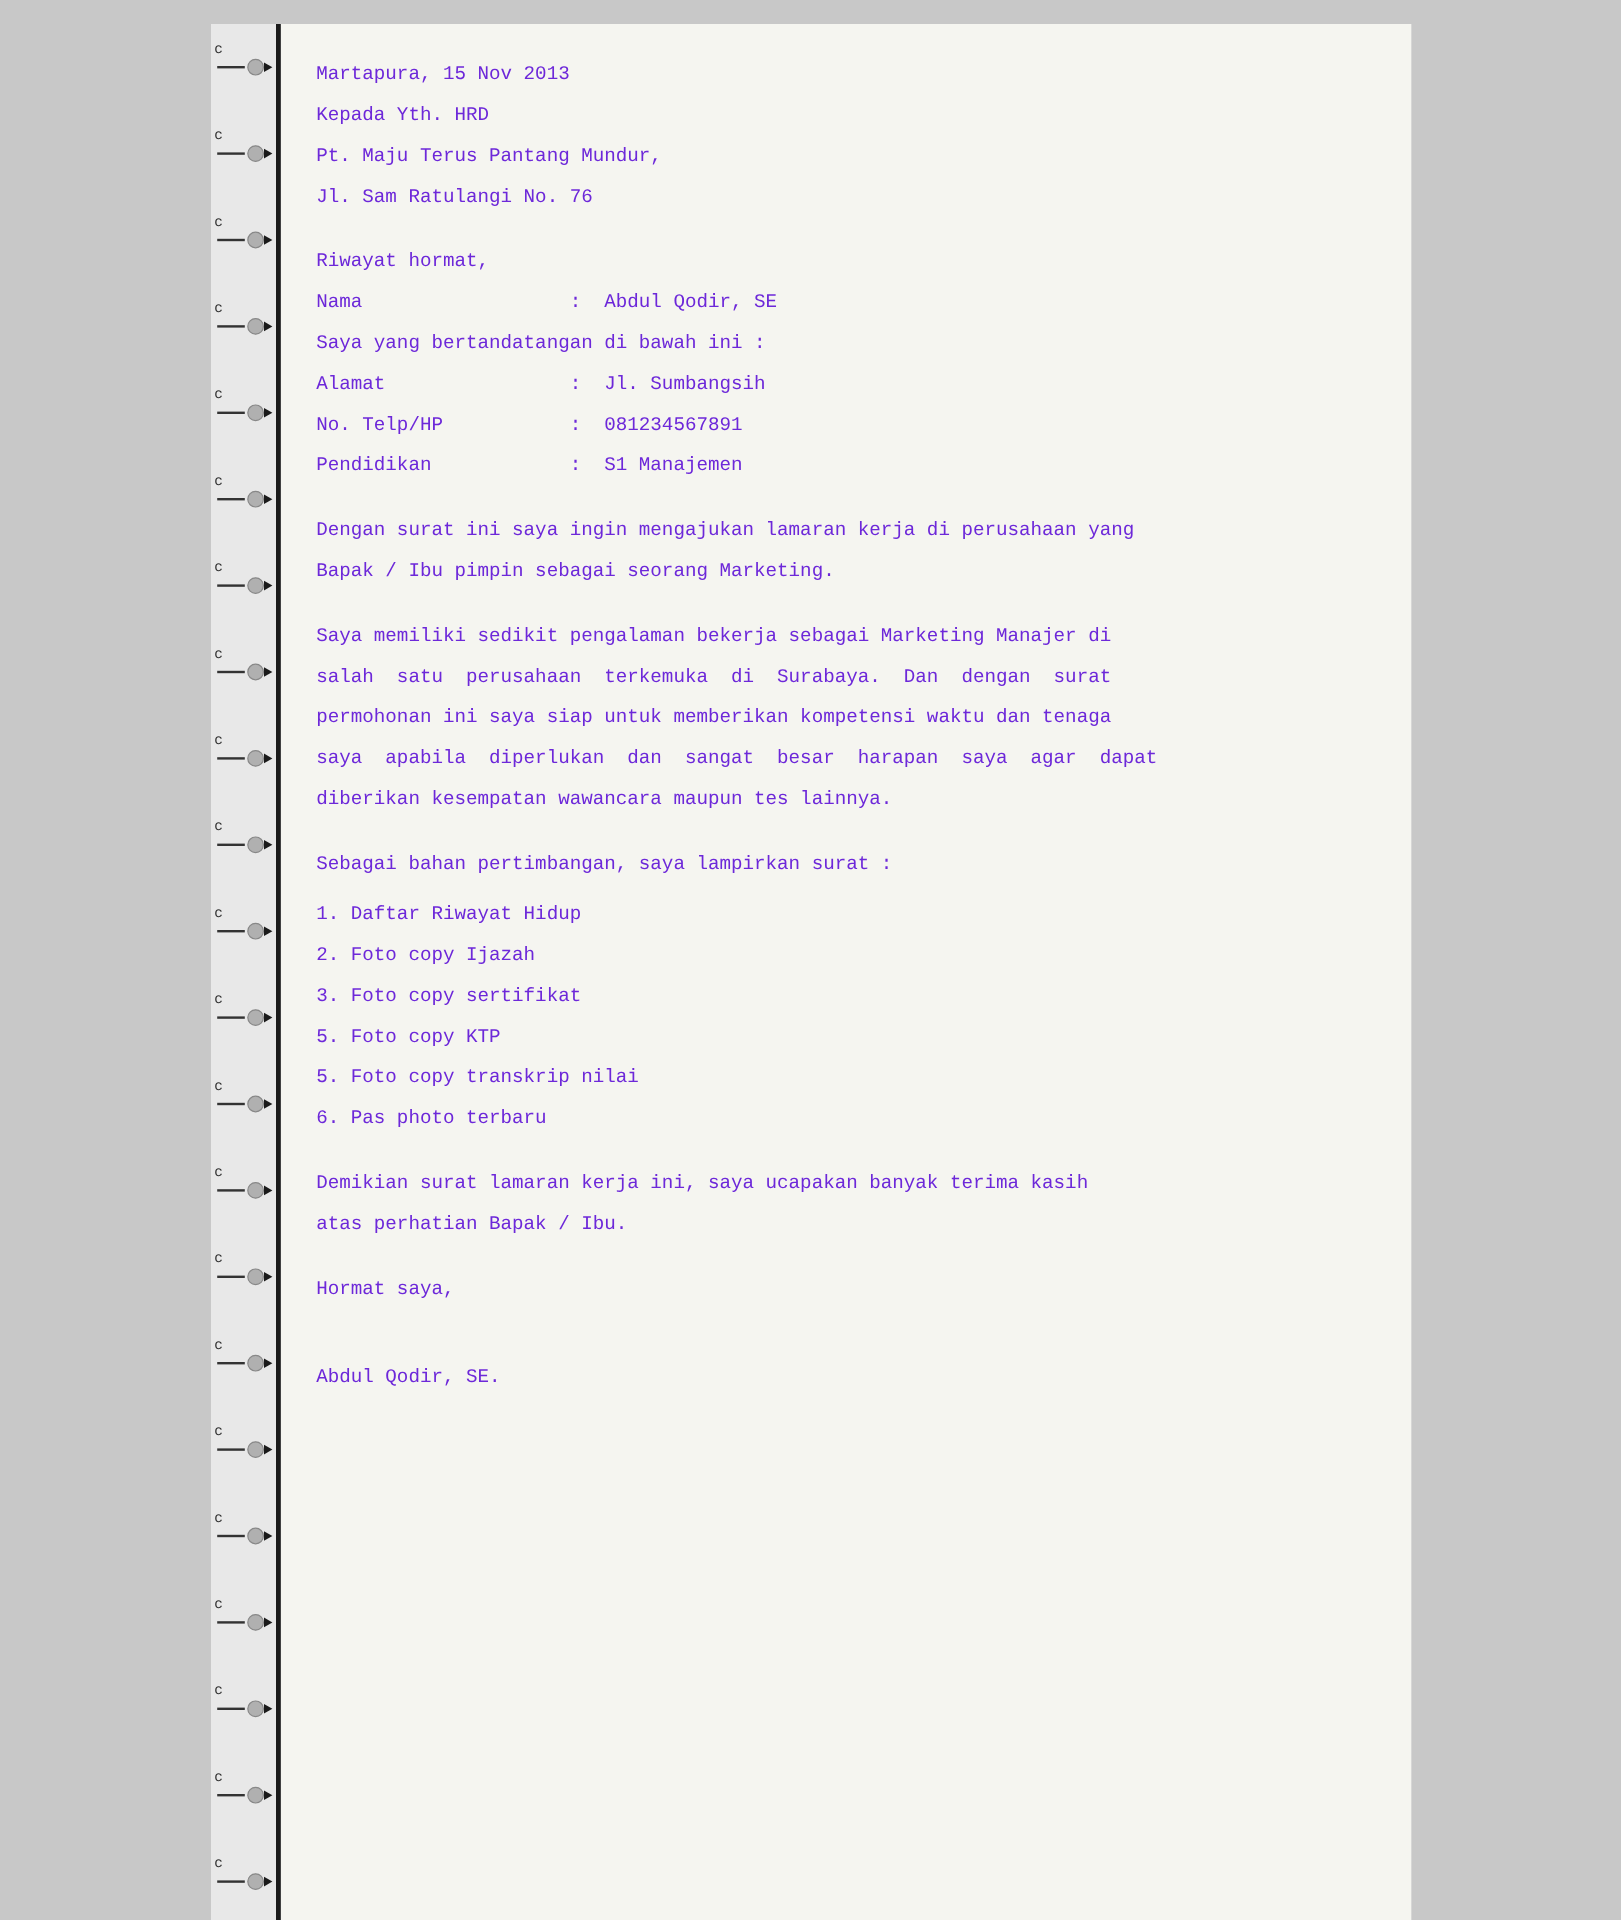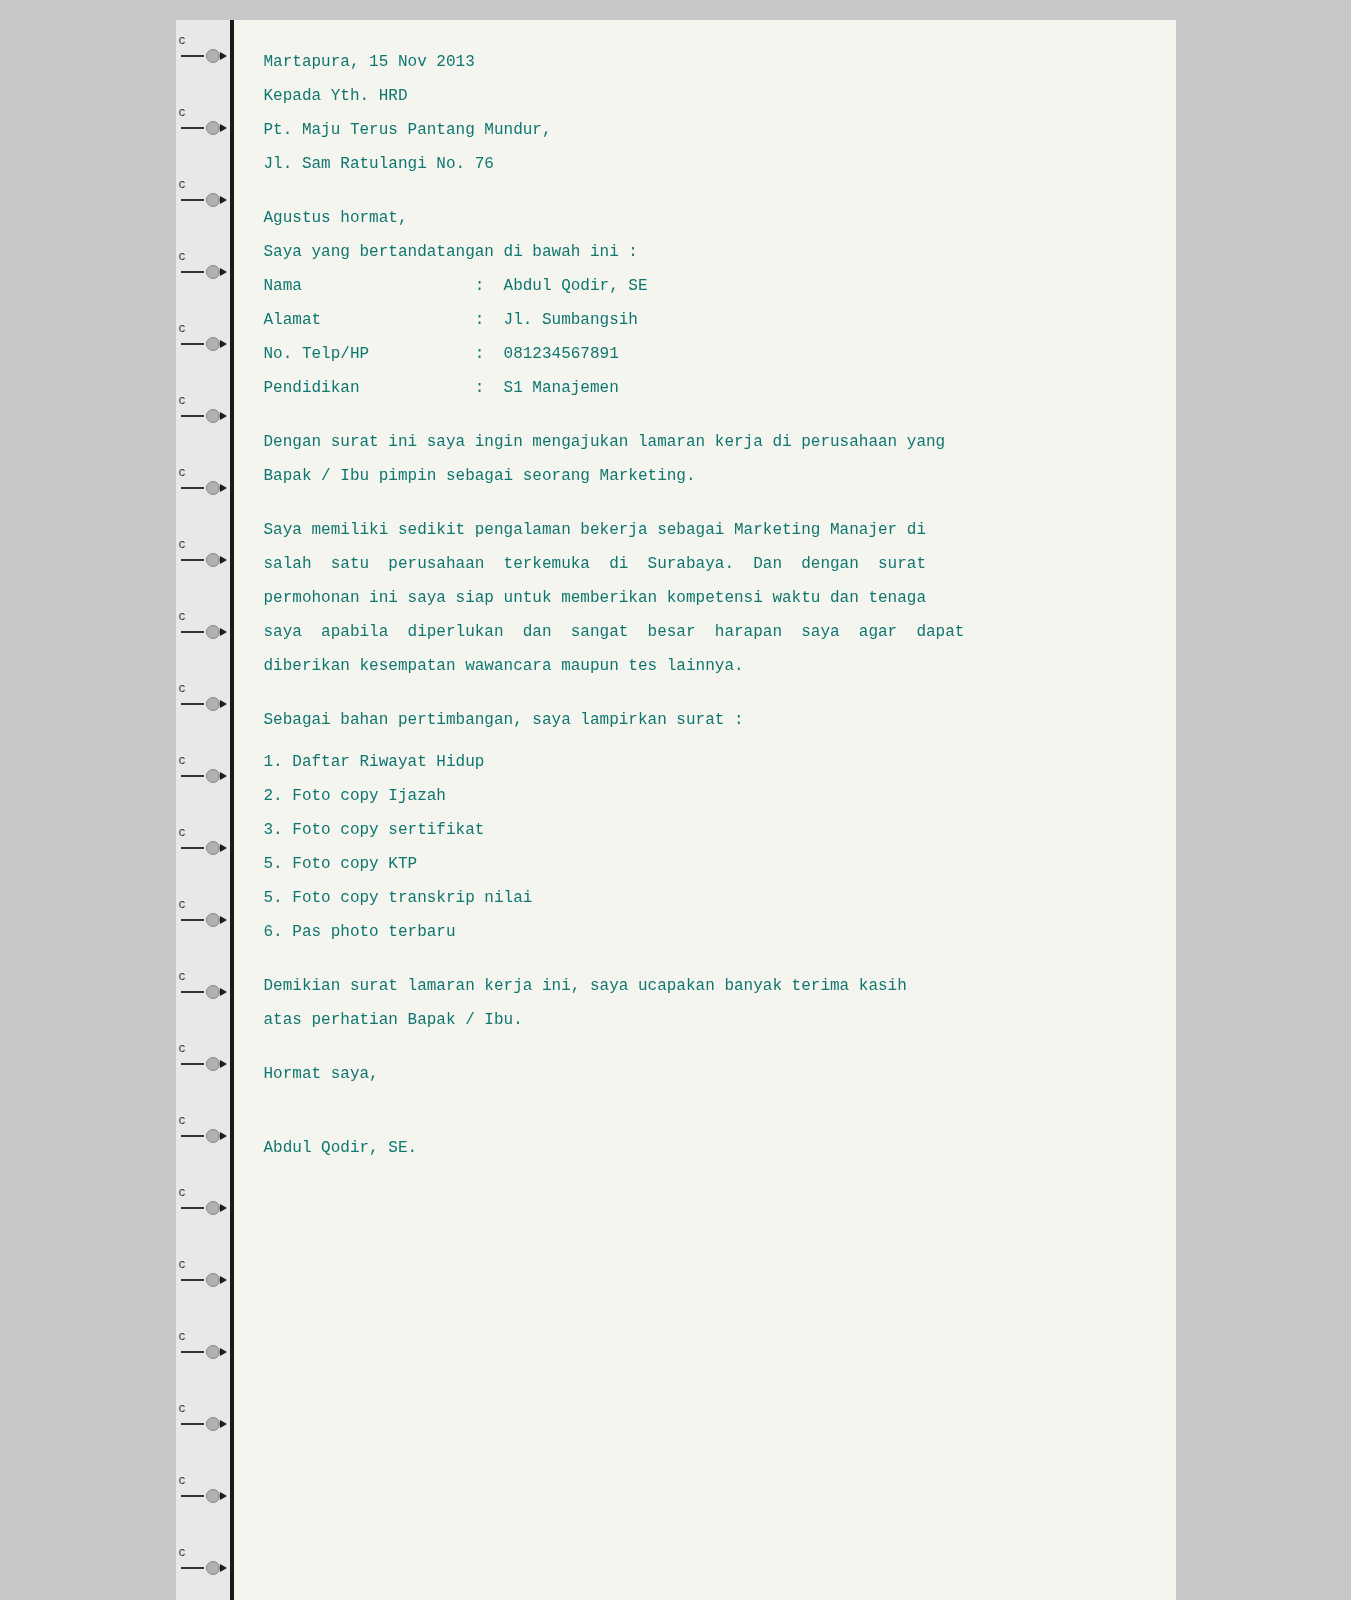--- a/index.html
+++ b/index.html
@@ -38,21 +38,21 @@
       flex-direction: row;
       align-items: flex-start;
       min-height: 32px;
       margin-bottom: 2px;
       position: relative;
     }
 
     .line-text {
       font-family: 'Courier New', Courier, monospace;
       font-size: 16px;
-      color: #0f766e;
+      color: #6d28d9;
       line-height: 1.6;
       white-space: pre-wrap;
       flex: 1;
     }
 
     .section-spacer {
       height: 20px;
     }
 
     .small-spacer {
@@ -319,29 +319,29 @@
     <div class="line-row">
       <span class="line-text">Pt. Maju Terus Pantang Mundur,</span>
     </div>
     <div class="line-row">
       <span class="line-text">Jl. Sam Ratulangi No. 76</span>
     </div>
 
     <div class="section-spacer"></div>
 
     <div class="line-row">
-      <span class="line-text">Agustus hormat,</span>
+      <span class="line-text">Riwayat hormat,</span>
+    </div>
+
+    <div class="line-row">
+      <span class="line-text">Nama                  :  Abdul Qodir, SE</span>
     </div>
 
     <div class="line-row">
       <span class="line-text">Saya yang bertandatangan di bawah ini :</span>
-    </div>
-
-    <div class="line-row">
-      <span class="line-text">Nama                  :  Abdul Qodir, SE</span>
     </div>
     <div class="line-row">
       <span class="line-text">Alamat                :  Jl. Sumbangsih</span>
     </div>
     <div class="line-row">
       <span class="line-text">No. Telp/HP           :  081234567891</span>
     </div>
     <div class="line-row">
       <span class="line-text">Pendidikan            :  S1 Manajemen</span>
     </div>

